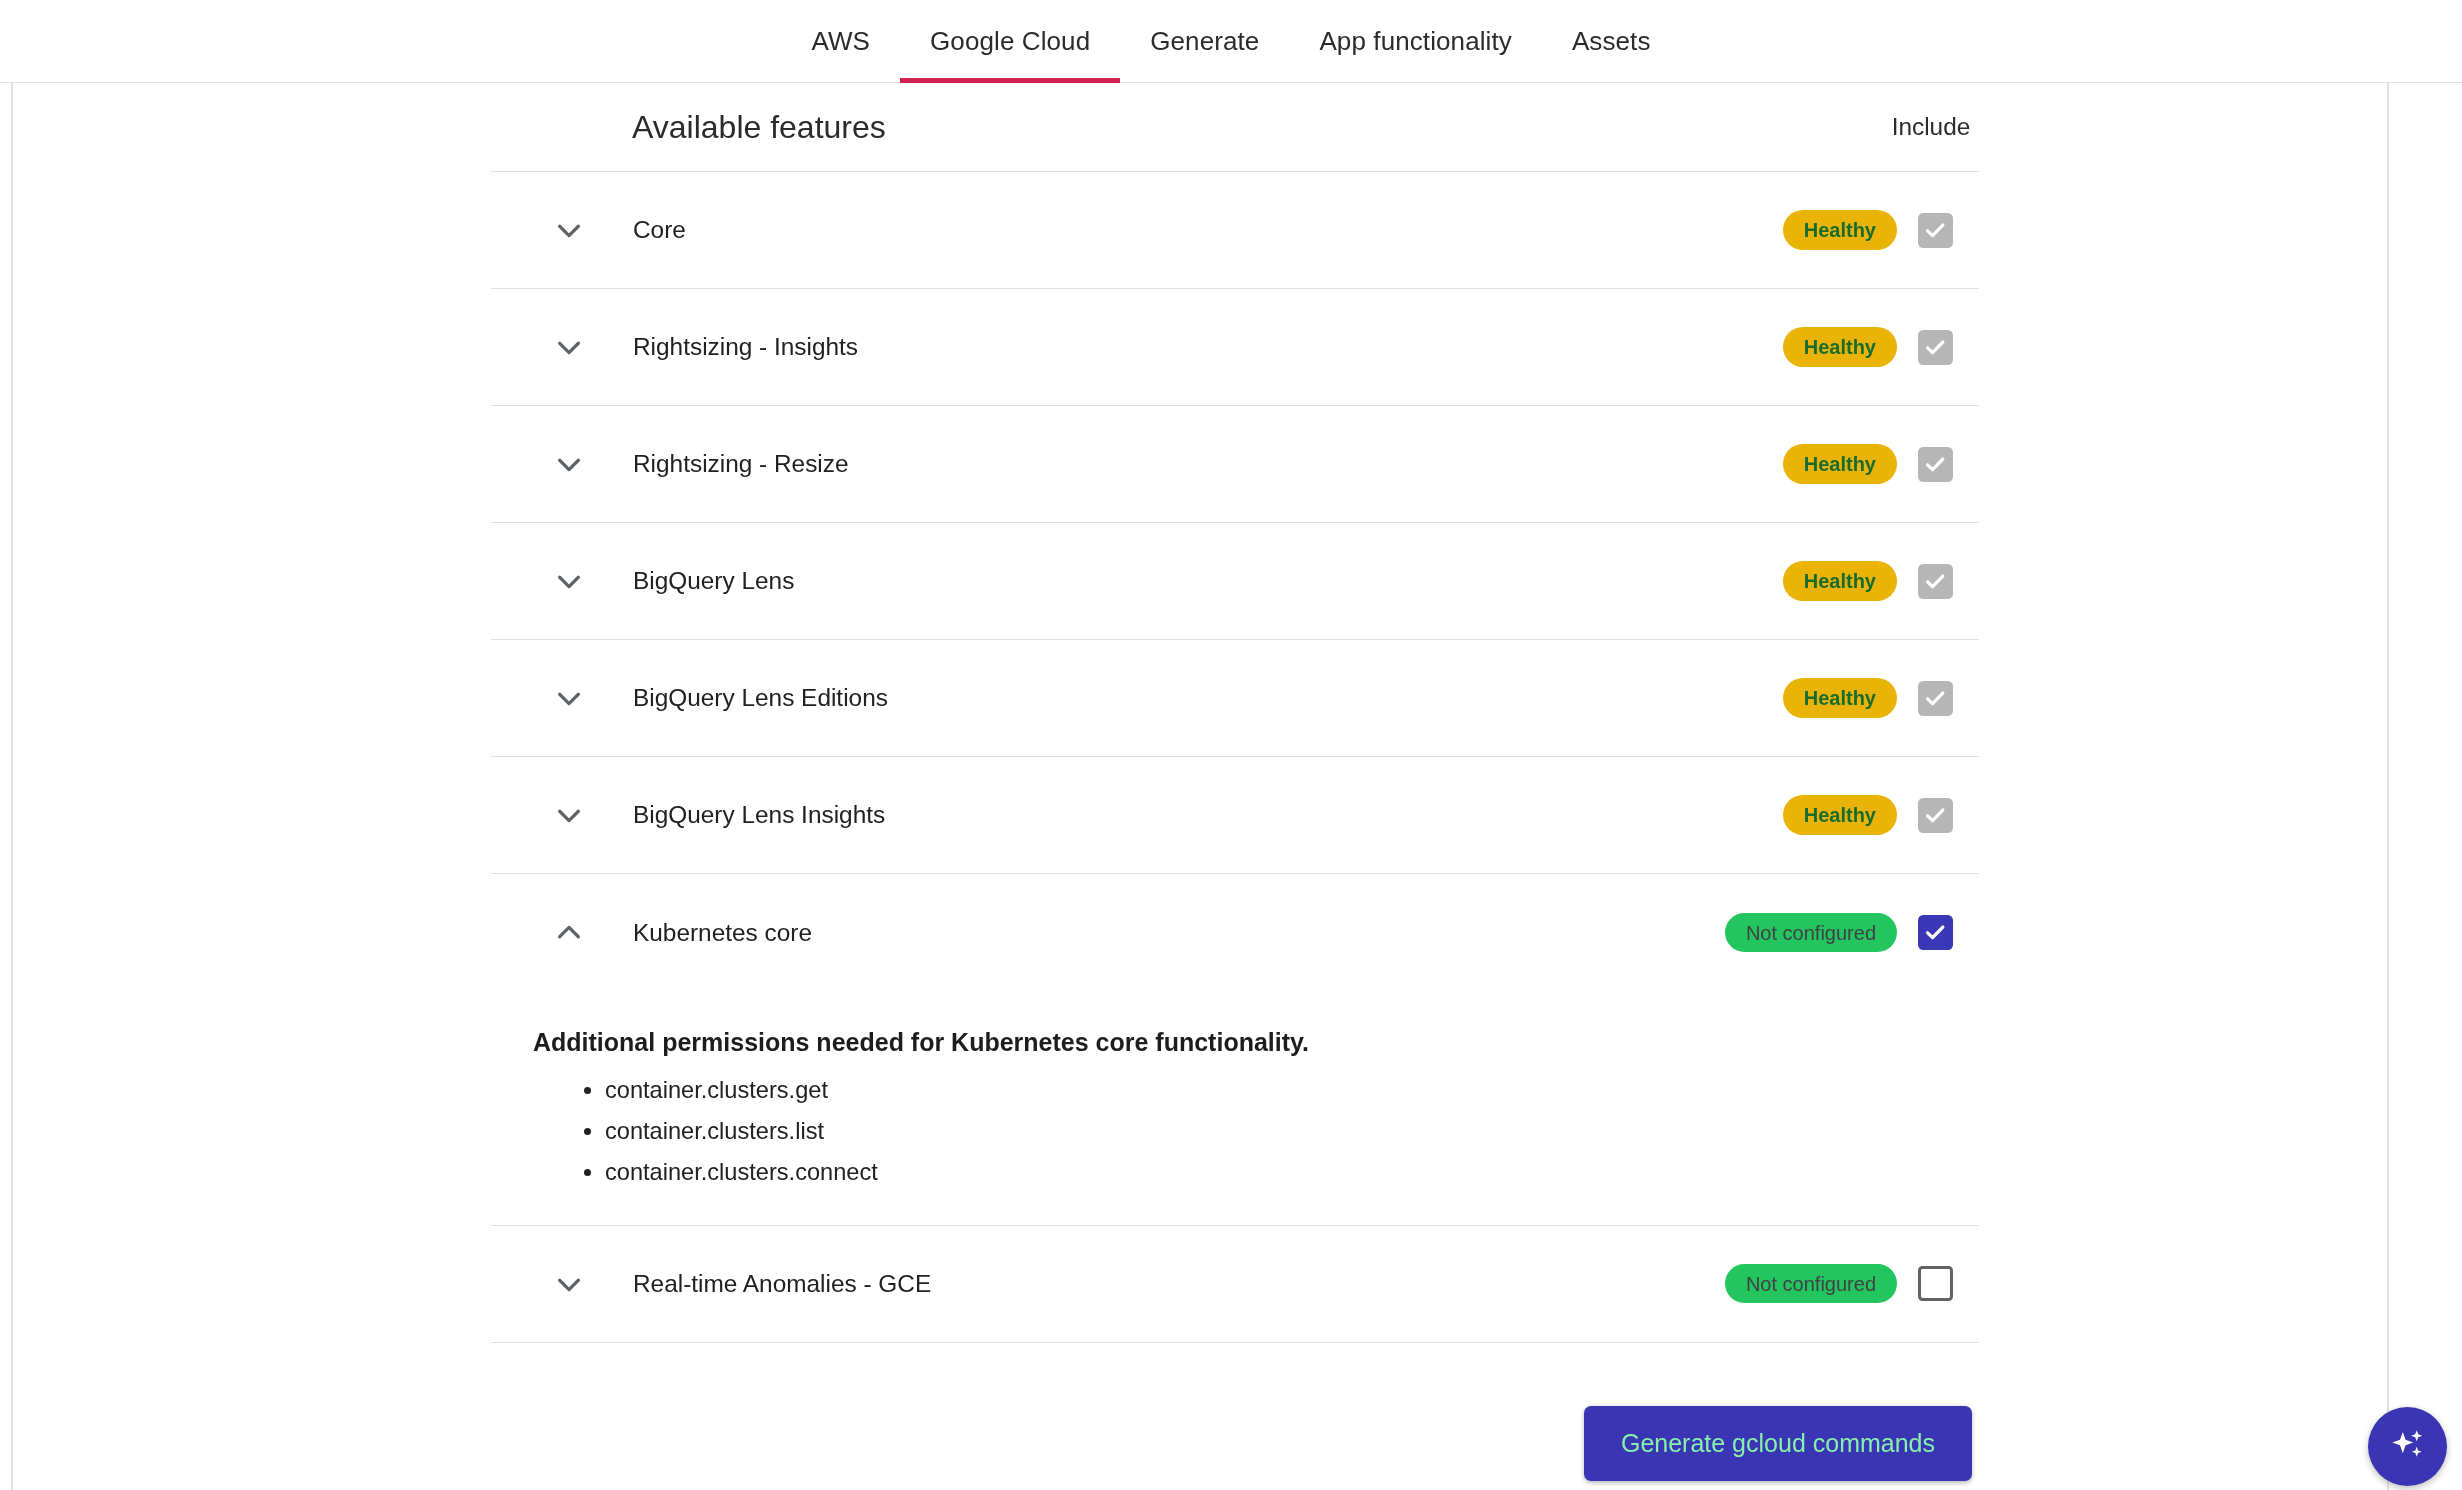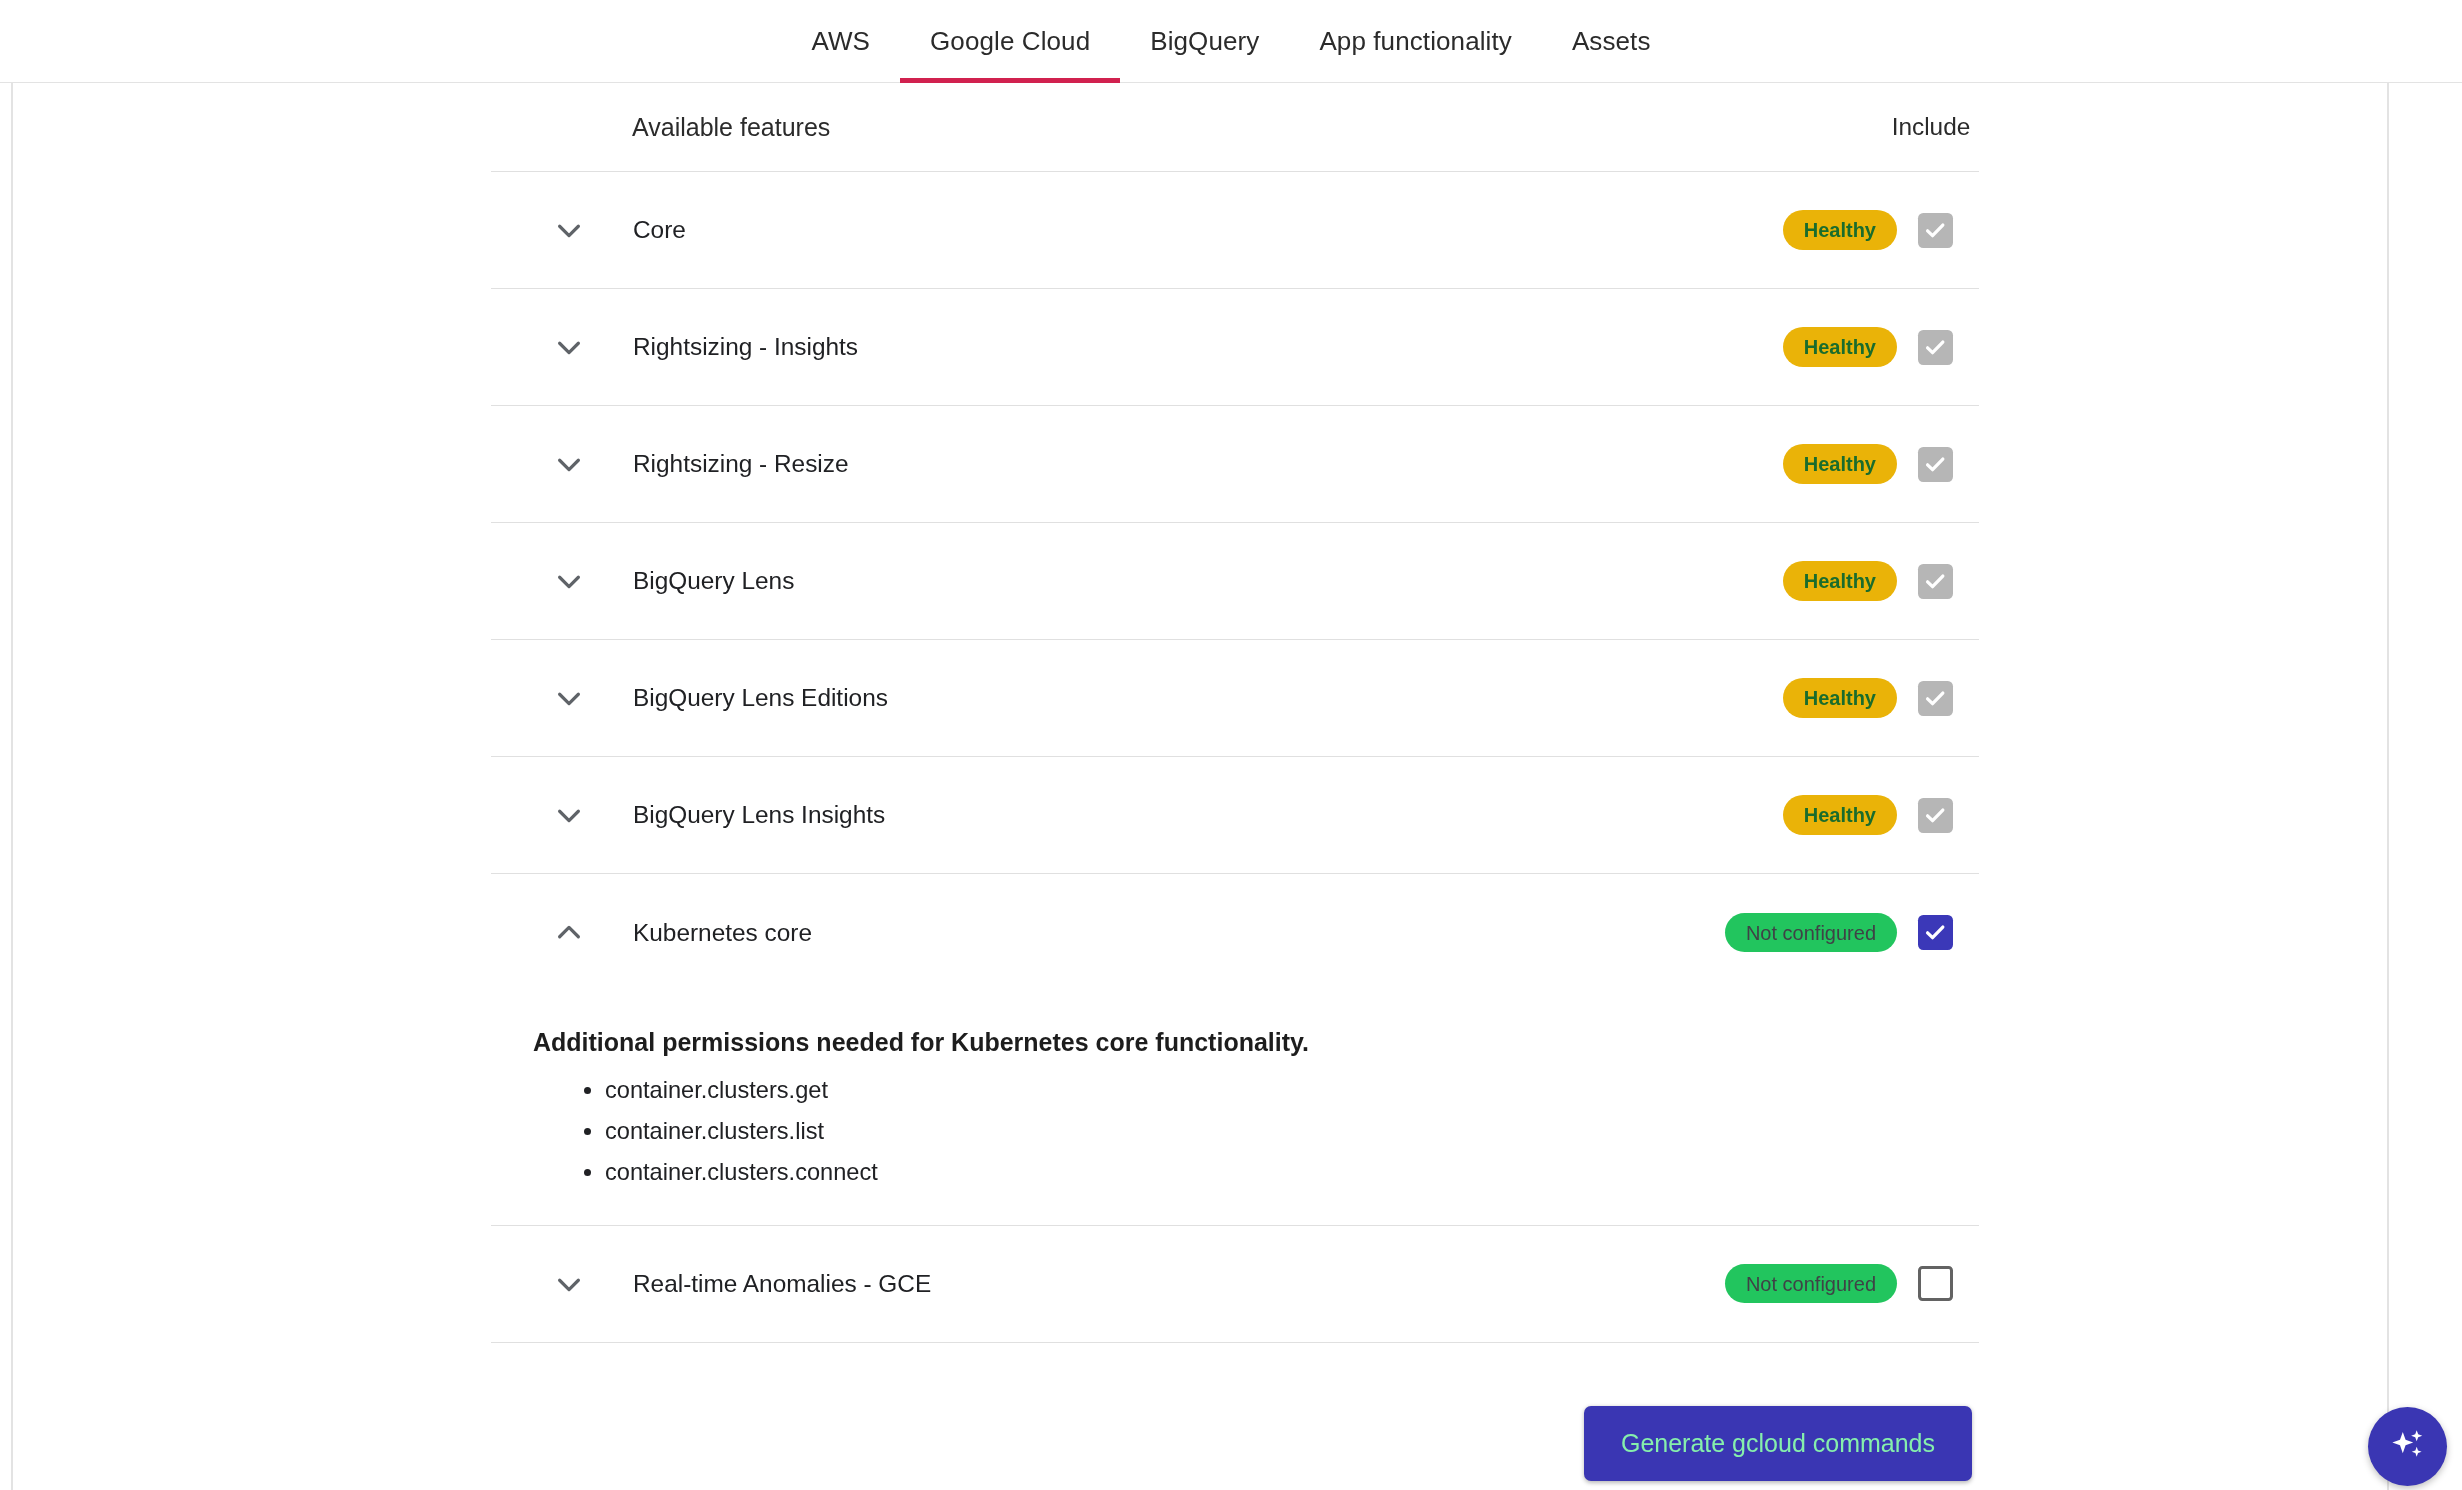--- a/index.html
+++ b/index.html
@@ -79,21 +79,21 @@
   }
 
   .thead {
     height: 89px;
     display: flex;
     align-items: center;
     border-bottom: 1.7px solid #e0e0e0;
     padding: 0 0 0 0;
   }
   .th-features {
-    font-size: 25px;
+    font-size: 32px;
     color: #2b2b2b;
     margin-left: 141px;
   }
   .th-include {
     margin-left: auto;
     font-size: 24.4px;
     color: #2b2b2b;
     margin-right: 8.7px;
     text-align: right;
   }
@@ -228,21 +228,21 @@
     <div class="tabs" id="tabs-container">
         <div class="tab">
           <span>AWS</span>
           <span class="bar"></span>
         </div>
         <div class="tab active">
           <span>Google Cloud</span>
           <span class="bar"></span>
         </div>
         <div class="tab">
-          <span>BigQuery</span>
+          <span>Generate</span>
           <span class="bar"></span>
         </div>
         <div class="tab">
           <span>App functionality</span>
           <span class="bar"></span>
         </div>
         <div class="tab">
           <span>Assets</span>
           <span class="bar"></span>
         </div>

